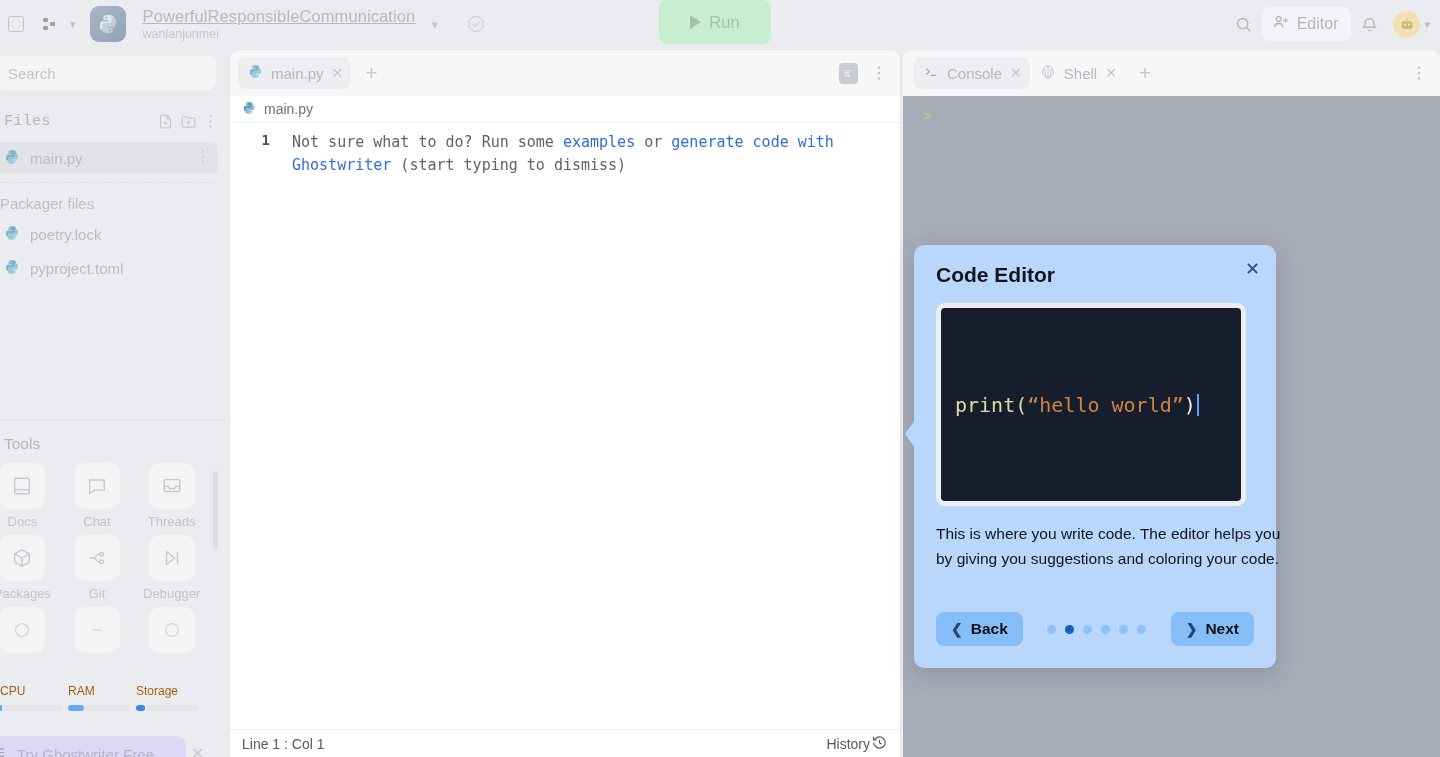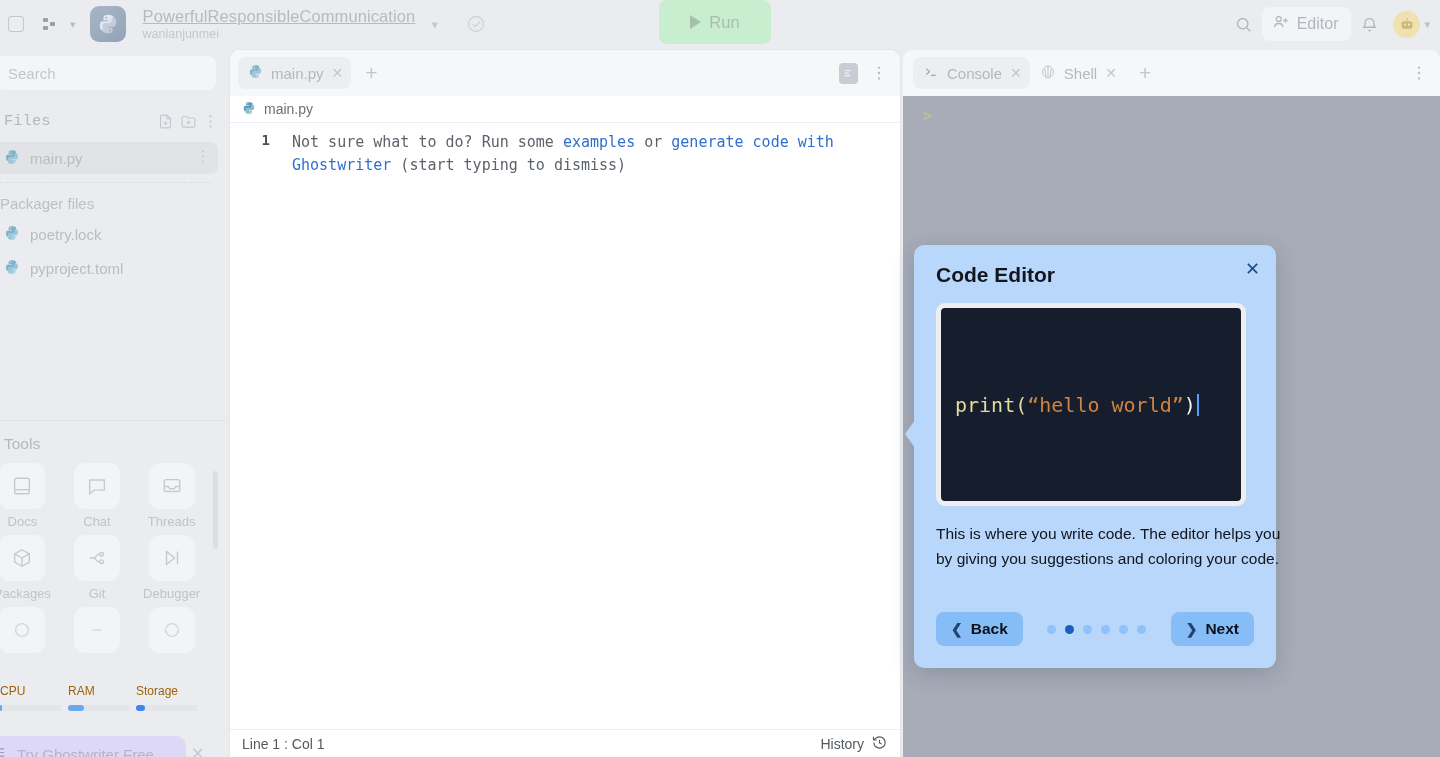--- a/index.html
+++ b/index.html
@@ -161,21 +161,21 @@
   .ln { width: 40px; text-align: right; color: #4a5159; font-weight: 700; font-size: 14px; padding-top: 1px; }
   .ghost { margin-left: 22px; color: #5c636b; line-height: 1.55; max-width: 590px; }
   .ghost a { color: #2f6fd0; text-decoration: none; }
 
   .statusbar {
     position: absolute; left: 0; bottom: 0; width: 670px; height: 28px;
     border-top: 1px solid #eceef1; background: #fff;
     display: flex; align-items: center; padding: 0 12px;
     font-size: 14px; color: #53595f;
   }
-  .statusbar .right { margin-left: auto; display: flex; align-items: center; gap: 7px; }
+  .statusbar .right { margin-left: auto; display: flex; align-items: center; gap: 1px; }
 
   
   .console {
     position: absolute; left: 903px; top: 50px; width: 537px; height: 707px;
     background: #f6f7f9; border-radius: 10px 10px 0 0; overflow: hidden;
   }
   .ctabbar { height: 46px; display: flex; align-items: center; padding-left: 10px; }
   .ctab {
     height: 32px; border-radius: 8px; display: flex; align-items: center; gap: 8px;
     padding: 0 8px 0 10px; font-size: 15px; color: #b4b8be;

